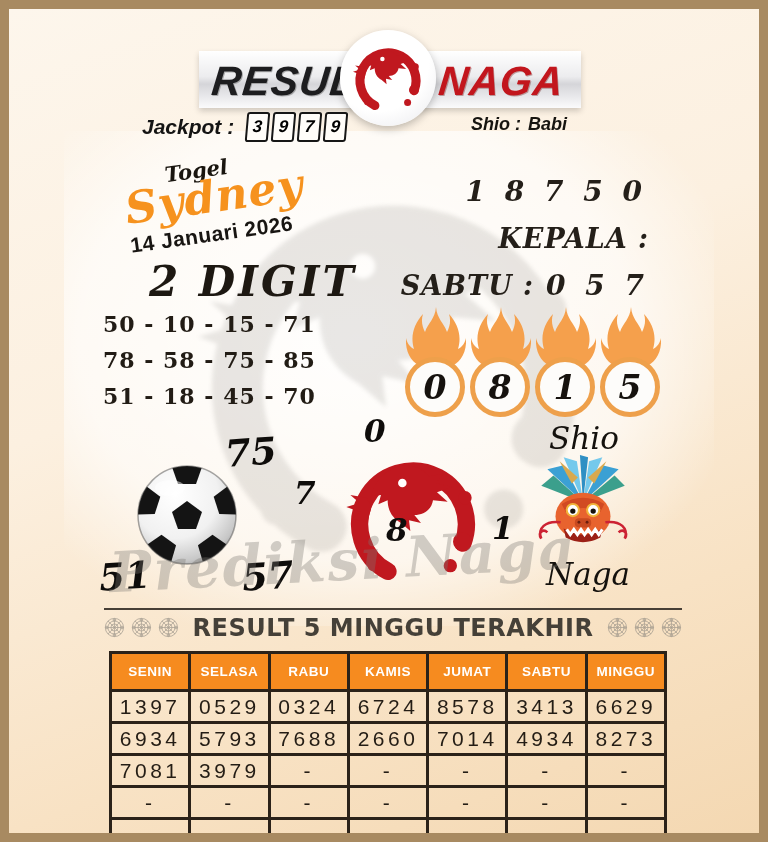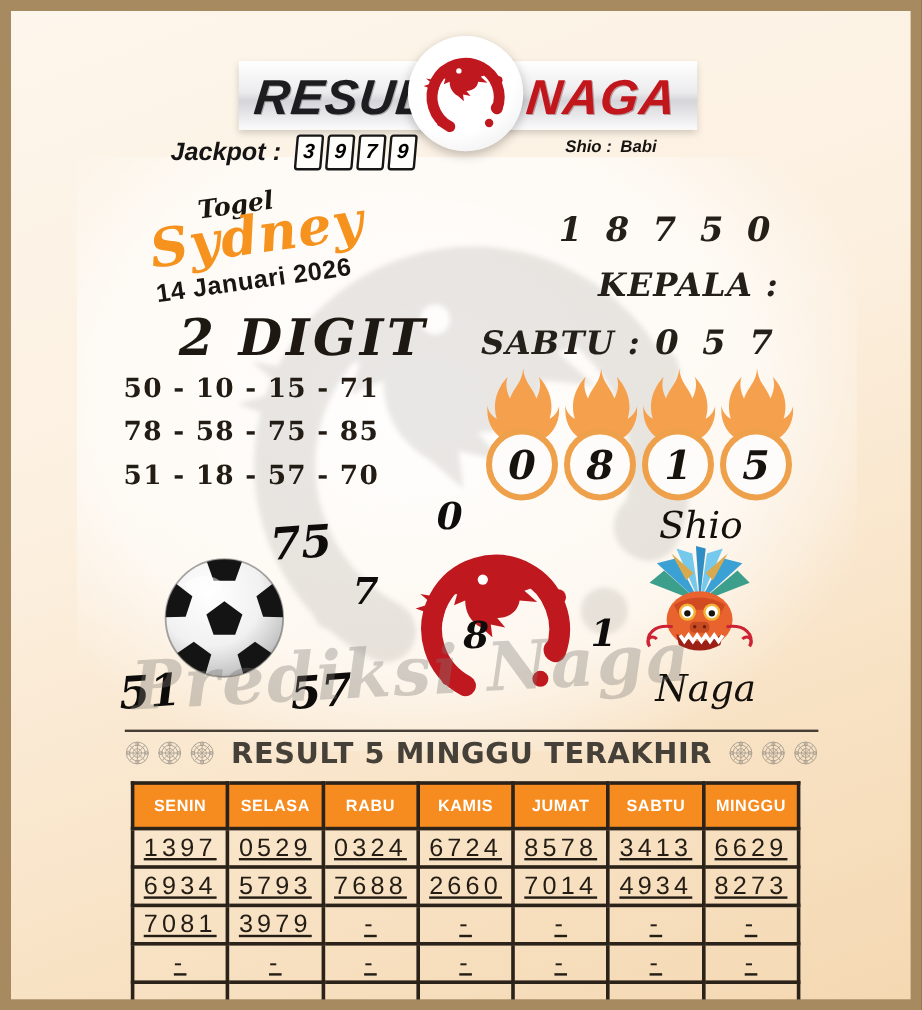--- a/index.html
+++ b/index.html
@@ -18,21 +18,21 @@
   .title-naga{left:430px;color:#c2161d;text-shadow:1px 1px 0 rgba(120,40,40,.4);}
   .logo{position:absolute;left:331px;top:21px;width:96px;height:96px;border-radius:50%;
         background:radial-gradient(circle at 40% 32%,#ffffff 58%,#e8e8ec);box-shadow:0 3px 9px rgba(0,0,0,.25);
         display:flex;align-items:center;justify-content:center;color:#c0181f;}
   .logo svg{width:84px;height:84px;}
 
   .jackpot{position:absolute;left:133px;top:103px;display:flex;align-items:center;}
   .jackpot-label{font-size:21px;font-weight:bold;font-style:italic;color:#141414;margin-right:9px;}
   .jp-box{display:inline-flex;align-items:center;justify-content:center;width:19px;height:26px;margin-left:3px;
         border:2.5px solid #161616;border-radius:3px;background:#fffdf9;font-size:17px;font-weight:bold;font-style:italic;transform:skewX(-5deg);}
-  .shio-line{position:absolute;left:462px;top:105px;font-size:14px;font-style:italic;color:#161410;font-weight:bold;}
+  .shio-line{position:absolute;left:462px;top:105px;font-size:18px;font-style:italic;color:#161410;font-weight:bold;}
   .shio-value{margin-left:7px;}
 
   
   .stamp{position:absolute;left:116px;top:146px;width:190px;transform:rotate(-8deg);}
   .stamp-togel{font-family:"DejaVu Serif",serif;font-style:italic;font-weight:bold;font-size:21px;color:#19150f;margin-left:44px;}
   .stamp-city{font-family:"DejaVu Serif",serif;font-style:italic;font-weight:bold;font-size:44px;color:#f6921e;margin-top:-10px;letter-spacing:1px;}
   .stamp-date{font-size:21px;font-weight:bold;color:#181512;margin-top:0;letter-spacing:.5px;}
 
   
   .pred{position:absolute;display:flex;align-items:baseline;gap:12px;font-family:"DejaVu Serif",serif;font-weight:bold;font-style:italic;color:#241f19;white-space:nowrap;}
@@ -68,21 +68,21 @@
   .watermark{position:absolute;left:100px;top:518px;font-family:"DejaVu Serif",serif;font-style:italic;font-weight:bold;font-size:56px;
         color:rgba(122,119,115,.35);transform:rotate(-3deg);letter-spacing:2px;white-space:nowrap;}
 
   
   .divider{position:absolute;left:95px;top:599px;width:578px;height:2px;background:#473f36;}
   .banner{position:absolute;left:95px;top:603px;width:578px;display:flex;align-items:center;justify-content:center;gap:6px;}
   .banner-title{font-family:"DejaVu Sans",sans-serif;font-weight:bold;font-size:24px;color:#454038;letter-spacing:.5px;margin:0 8px;white-space:nowrap;}
   .mandala{width:29px;height:31px;opacity:.75;}
   .results{position:absolute;left:100px;top:642px;width:558px;border-collapse:collapse;table-layout:fixed;}
   .results th{background:#f68b1f;color:#ffffff;font-size:13.5px;font-weight:bold;letter-spacing:.5px;height:33px;border:3px solid #2b2219;}
-  .results td{height:27px;text-align:center;font-size:21px;letter-spacing:3.5px;color:#241d15;border:3px solid #2b2219;text-decoration:underline;}
+  .results td{height:27px;text-align:center;font-size:21px;letter-spacing:3.5px;color:#241d15;border:3px solid #2b2219;}
 </style>
 </head>
 <body>
 
 <svg width="0" height="0" style="position:absolute">
   <defs>
     <g id="dragon-ring">
       <circle cx="60" cy="64" r="40" fill="none" stroke="currentColor" stroke-width="13" stroke-linecap="round" stroke-dasharray="183 68" transform="rotate(118 60 64)"></circle>
       <circle cx="97" cy="77" r="7" fill="currentColor"></circle>
       <circle cx="88" cy="95" r="5" fill="currentColor"></circle>
@@ -146,21 +146,21 @@
     <span class="pred-label">KEPALA :</span>
   </div>
   <div class="pred pred-ekor">
     <span class="pred-label">SABTU :</span>
     <span class="pred-value">0 5 7</span>
   </div>
 
   <div class="twodigit-title">2 DIGIT</div>
   <div class="twodigit-row row1">50 - 10 - 15 - 71</div>
   <div class="twodigit-row row2">78 - 58 - 75 - 85</div>
-  <div class="twodigit-row row3">51 - 18 - 57 - 70</div>
+  <div class="twodigit-row row3">51 - 18 - 45 - 70</div>
 
   <div class="fire-unit fire1">
     <svg class="flame-svg" viewBox="0 0 60 72">
         <use href="#flame-p" fill="#f5a04c"></use>
       </svg>
     <div class="fire-circle">0</div>
   </div>
   <div class="fire-unit fire2">
     <svg class="flame-svg" viewBox="0 0 60 72">
         <use href="#flame-p" fill="#f5a04c"></use>

